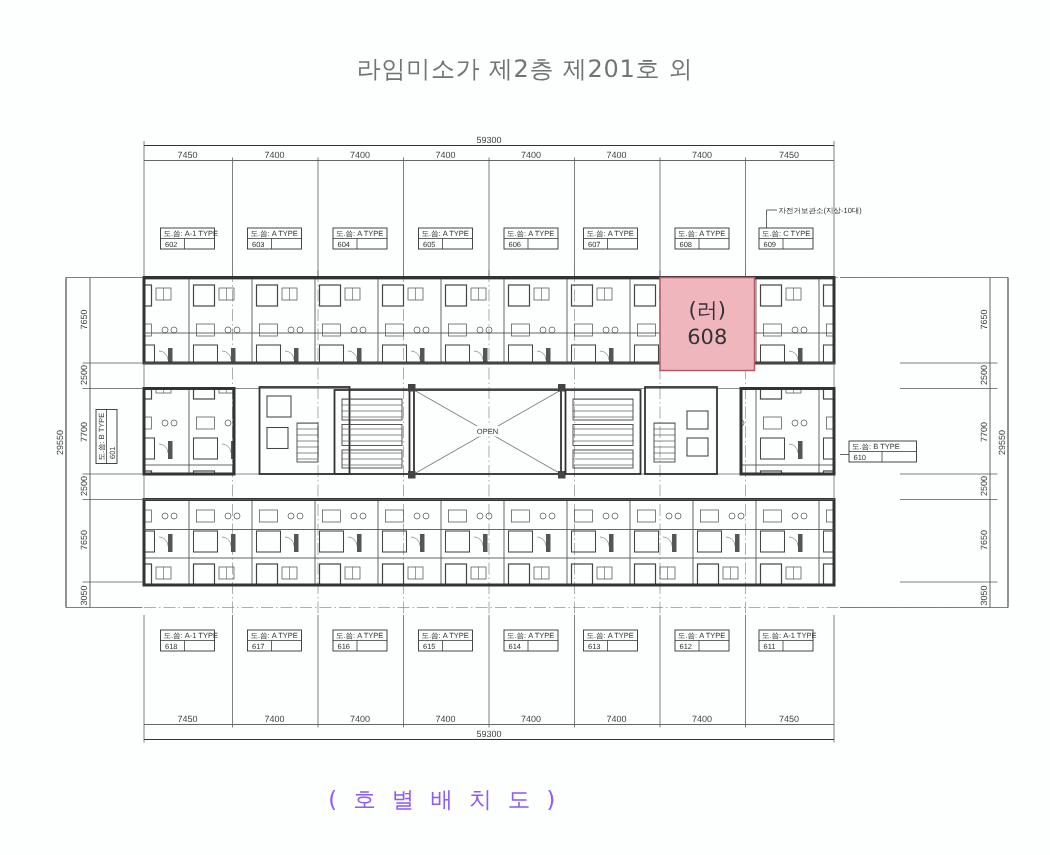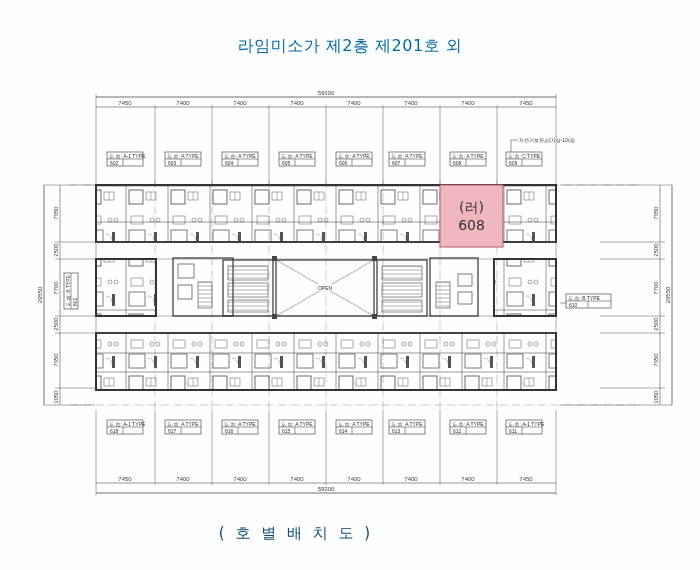--- a/index.html
+++ b/index.html
@@ -1,18 +1,18 @@
 <!DOCTYPE html>
 <html><head>
   <meta charset="utf-8">
   <style>
     html, body { margin:0; padding:0; background:#fdfefe; }
     body { width:700px; height:570px; position:relative; overflow:hidden; font-family:"DejaVu Sans", sans-serif; color:#333; }
-    .title { position:absolute; left:0; width:700px; top:36px; text-align:center; font-size:16px; color:#0369a1; letter-spacing:0.5px; }
-    .caption { position:absolute; left:0; width:592px; top:524px; text-align:center; font-size:15px; color:#0c4a6e; letter-spacing:3px; }
+    .title { position:absolute; left:0; width:700px; top:36px; text-align:center; font-size:16px; color:#737373; letter-spacing:0.5px; }
+    .caption { position:absolute; left:0; width:592px; top:524px; text-align:center; font-size:15px; color:#8b5cf6; letter-spacing:3px; }
     svg { position:absolute; left:0; top:0; }
     .dimtxt { font-family:"Liberation Sans", sans-serif; font-size:6px; fill:#444; }
     .lbl { font-family:"Liberation Sans", sans-serif; font-size:5px; fill:#333; }
     .hl-text { position:absolute; left:440px; top:185px; width:63px; height:62px; display:flex; flex-direction:column; align-items:center; justify-content:center; font-family:"DejaVu Sans", sans-serif; font-size:14px; color:#333; line-height:18px; }
   </style>
 </head>
 <body>
 
 <div class="title">라임미소가 제2층 제201호 외</div>
 

